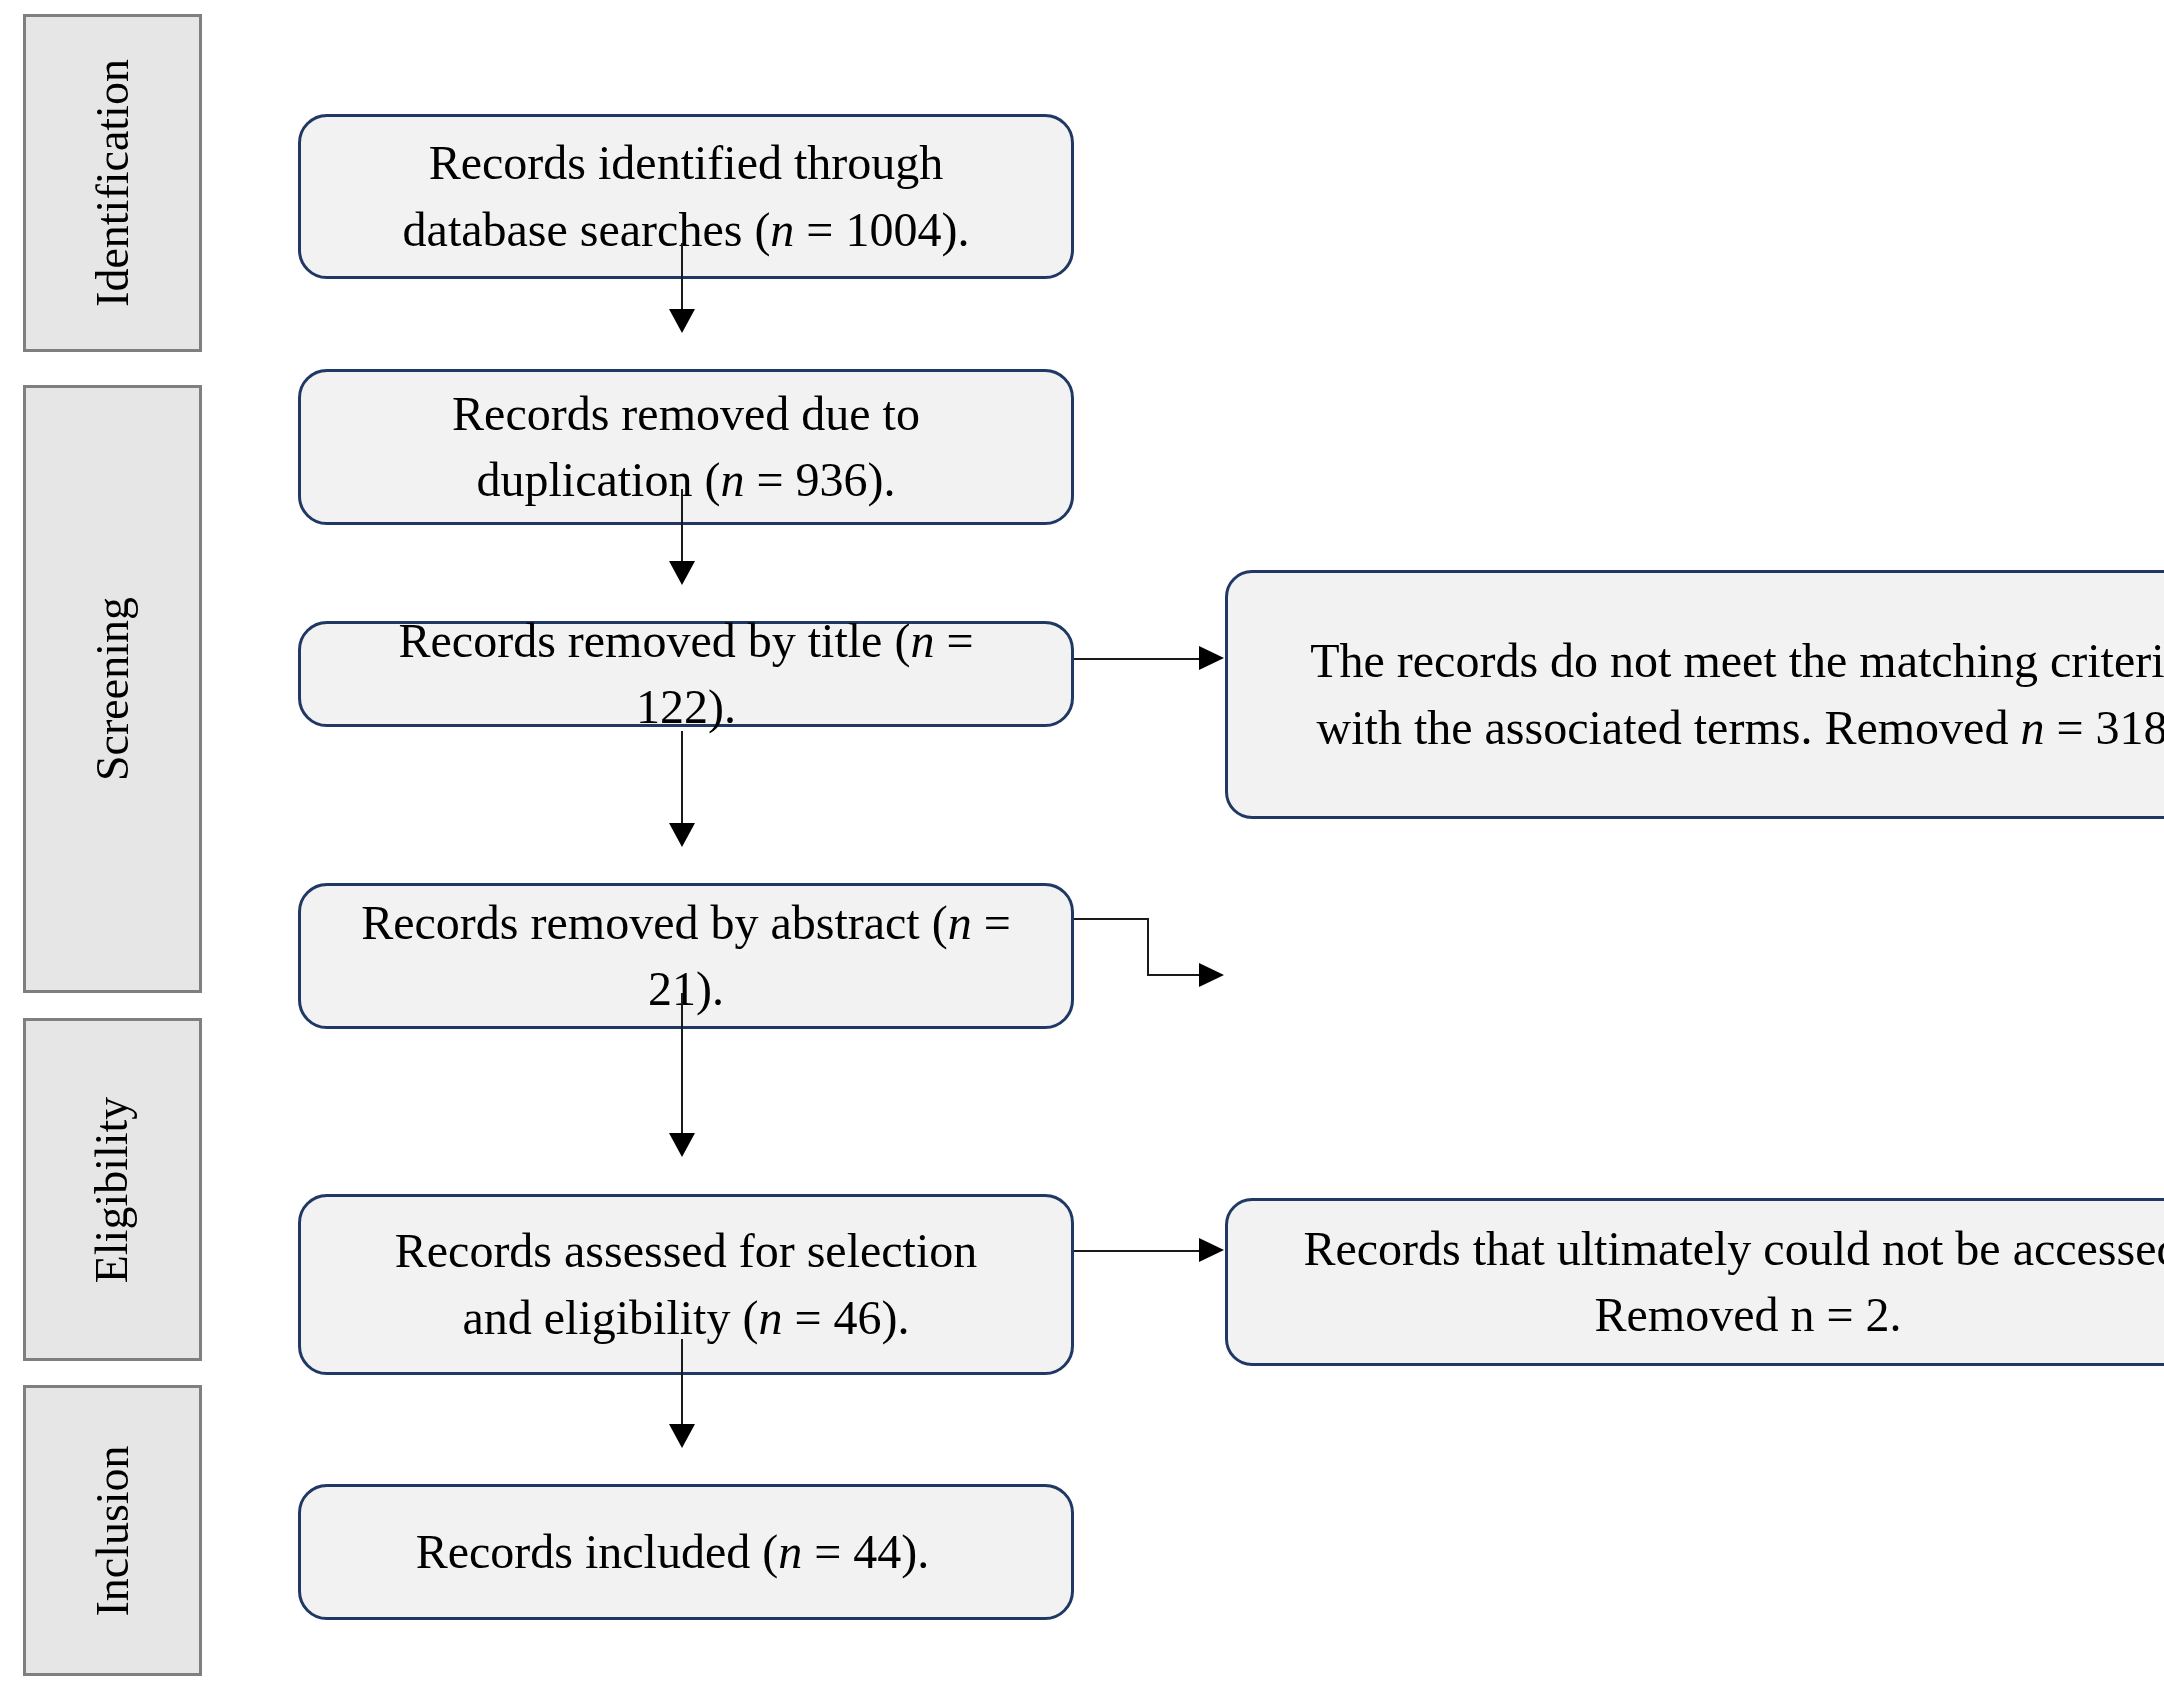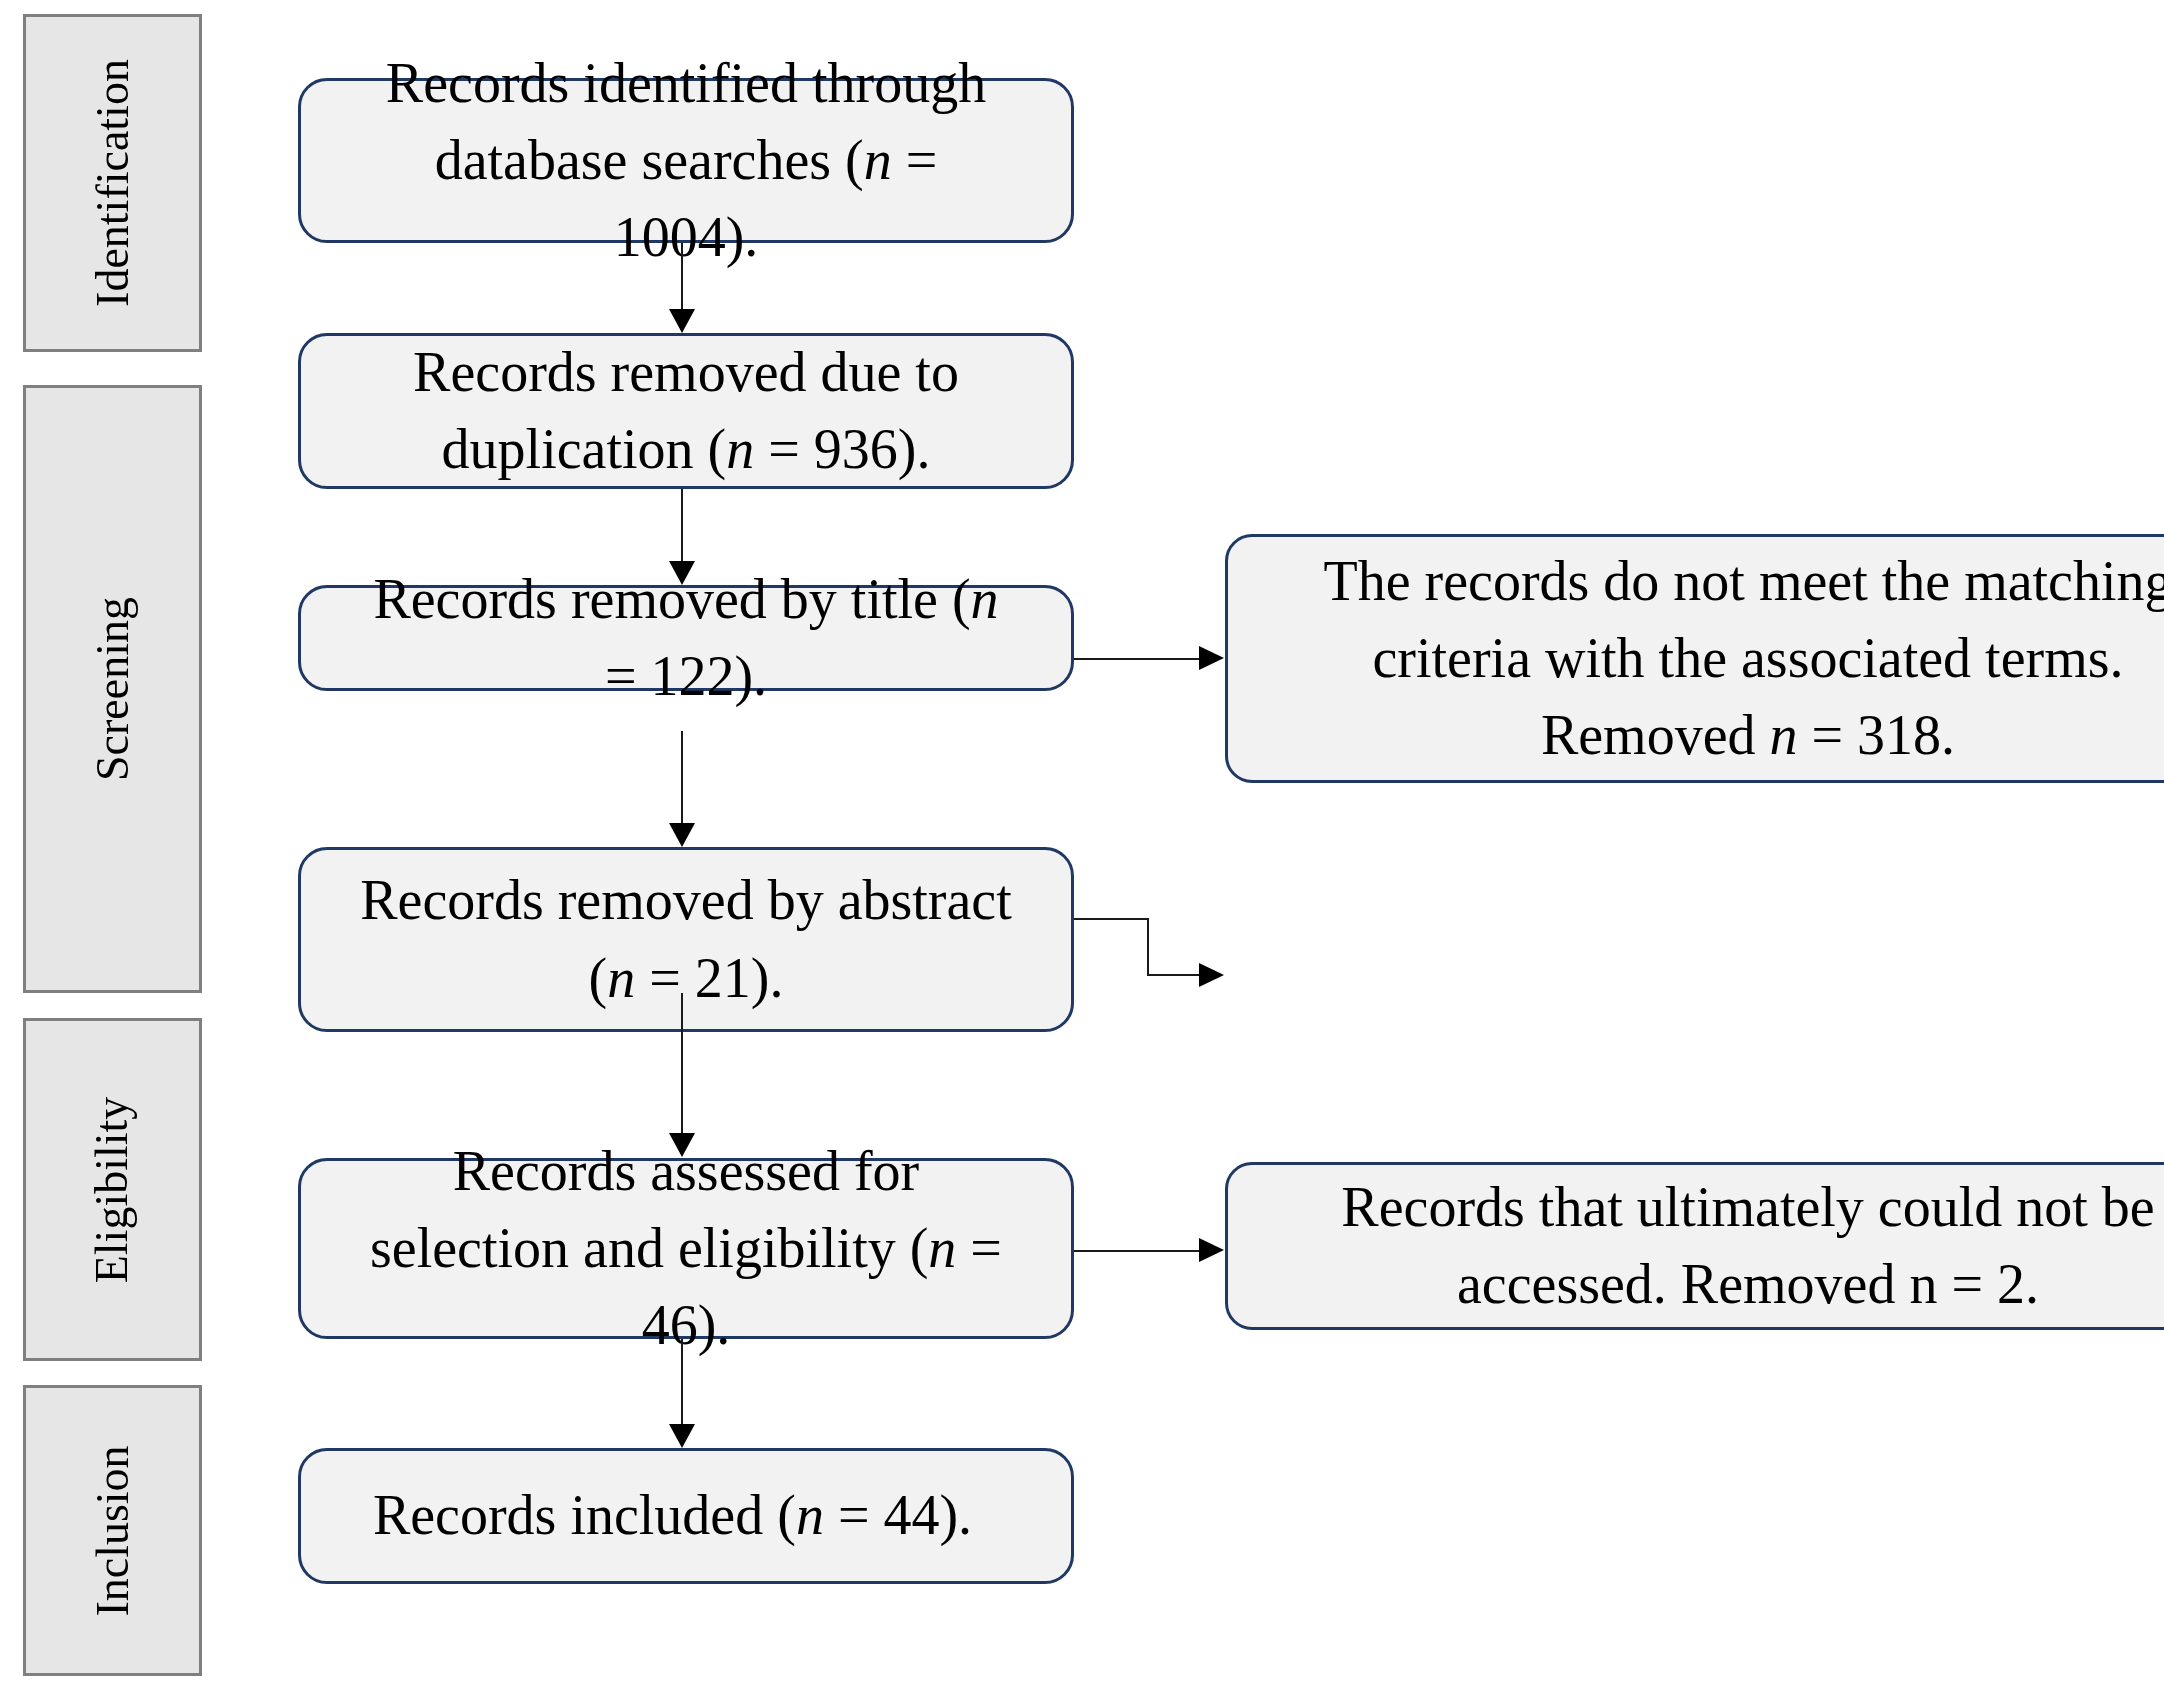--- a/index.html
+++ b/index.html
@@ -40,22 +40,23 @@
   
   .flow-box, .side-box {
     position: absolute;
     background: var(--box-fill);
     border: 3.9px solid var(--box-border);
     border-radius: 29px;
     display: flex;
     align-items: center;
     justify-content: center;
     text-align: center;
-    font-size: 56px;
+    font-size: 48px;
     line-height: 1.38;
+    margin-top: 36px;
   }
   .flow-box { left: 298px; width: 776px; padding: 5.8px 58px; }
   .side-box { left: 1225px; width: 1046px; padding: 5.8px 39px; border-radius: 27px; }
   .it { font-style: italic; }
   
   .vline { position: absolute; width: 1.9px; background: var(--arrow); }
   .hline { position: absolute; height: 1.9px; background: var(--arrow); }
   .head-down {
     position: absolute; width: 0; height: 0;
     border-left: 13.6px solid transparent;
@@ -89,21 +90,21 @@
 
   <div class="flow-box" style="top:78px;height:165px;">
     <span><span>Records identified through database searches (</span><span class="it">n</span><span> = 1004).</span></span>
   </div>
   <div class="flow-box" style="top:333px;height:156px;">
     <span><span>Records removed due to duplication (</span><span class="it">n</span><span> = 936).</span></span>
   </div>
   <div class="flow-box" style="top:585px;height:106px;">
     <span><span>Records removed by title (</span><span class="it">n</span><span> = 122).</span></span>
   </div>
-  <div class="flow-box" style="top:847px;height:185px;">
+  <div class="flow-box" style="top:847px;height:146px;">
     <span><span>Records removed by abstract (</span><span class="it">n</span><span> = 21).</span></span>
   </div>
   <div class="flow-box" style="top:1158px;height:181px;">
     <span><span>Records assessed for selection and eligibility (</span><span class="it">n</span><span> = 46).</span></span>
   </div>
   <div class="flow-box" style="top:1448px;height:136px;padding-left:31px;">
     <span><span>Records included (</span><span class="it">n</span><span> = 44).</span></span>
   </div>
 
   <div class="side-box" style="top:534px;height:249px;">

